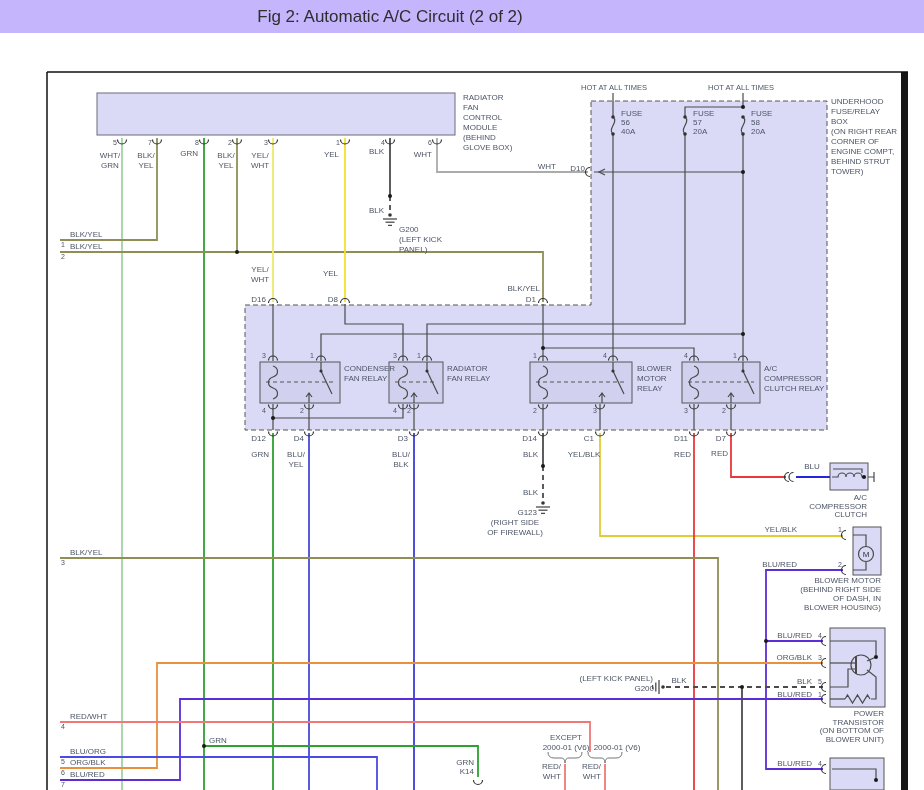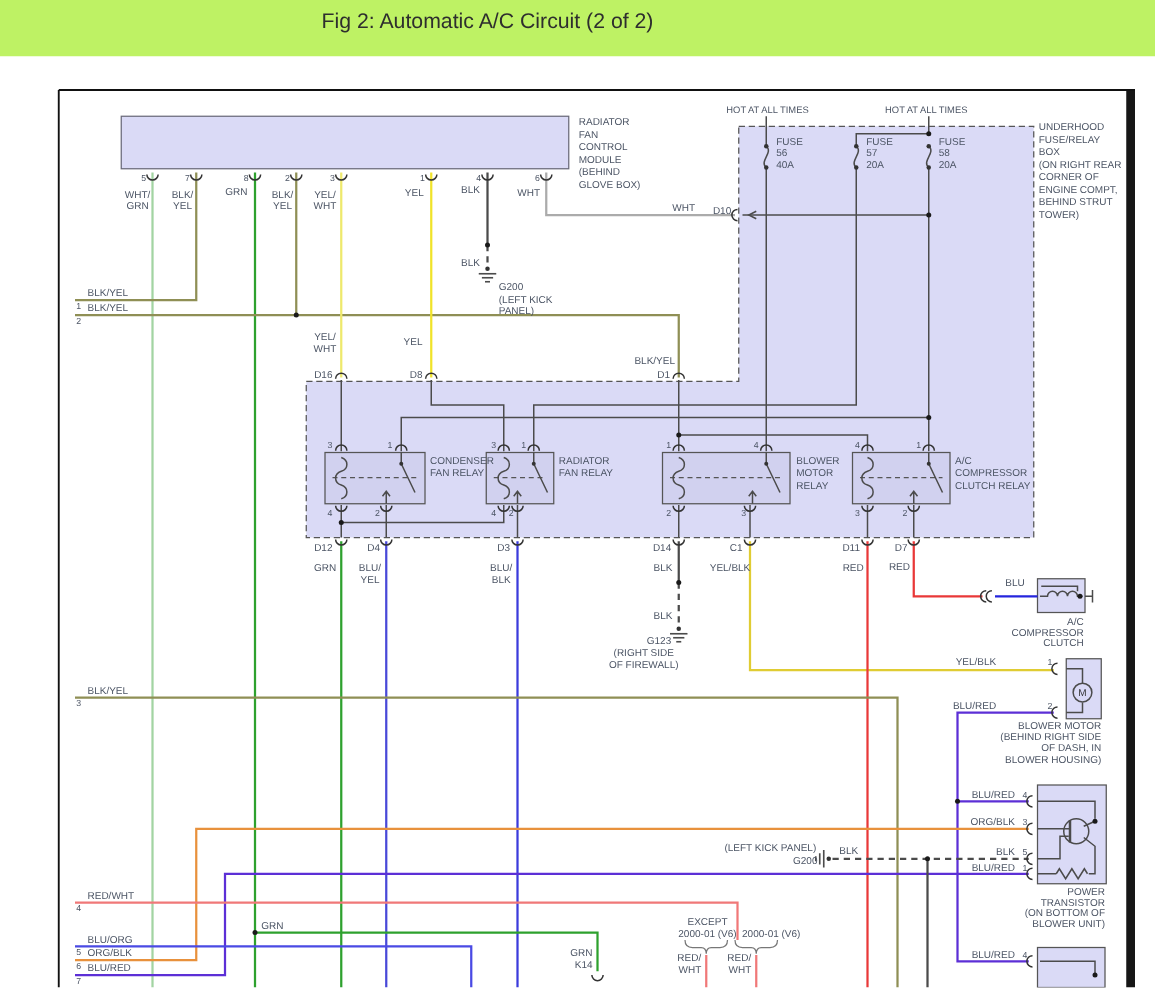--- a/index.html
+++ b/index.html
@@ -1,17 +1,17 @@
 <!DOCTYPE html>
 <html><head>
 <meta charset="utf-8">
 <style>
   html,body{margin:0;padding:0;}
   body{width:924px;height:790px;overflow:hidden;background:#fff;font-family:"Liberation Sans",sans-serif;position:relative;}
-  .titlebar{position:absolute;top:0;left:0;width:780px;height:45px;background:#bef264;
+  .titlebar{position:absolute;top:0;left:0;width:780px;height:33px;background:#c4b5fd;
     font-size:17px;color:#2e2e2e;line-height:33px;text-align:center;padding-right:144px;}
   #diagram-svg{position:absolute;top:0;left:0;display:block;}
   text{font-family:"Liberation Sans",sans-serif;}
 </style>
 </head>
 <body>
 
 <div class="titlebar">
   <span>Fig 2: Automatic A/C Circuit (2 of 2)</span>
 </div>

